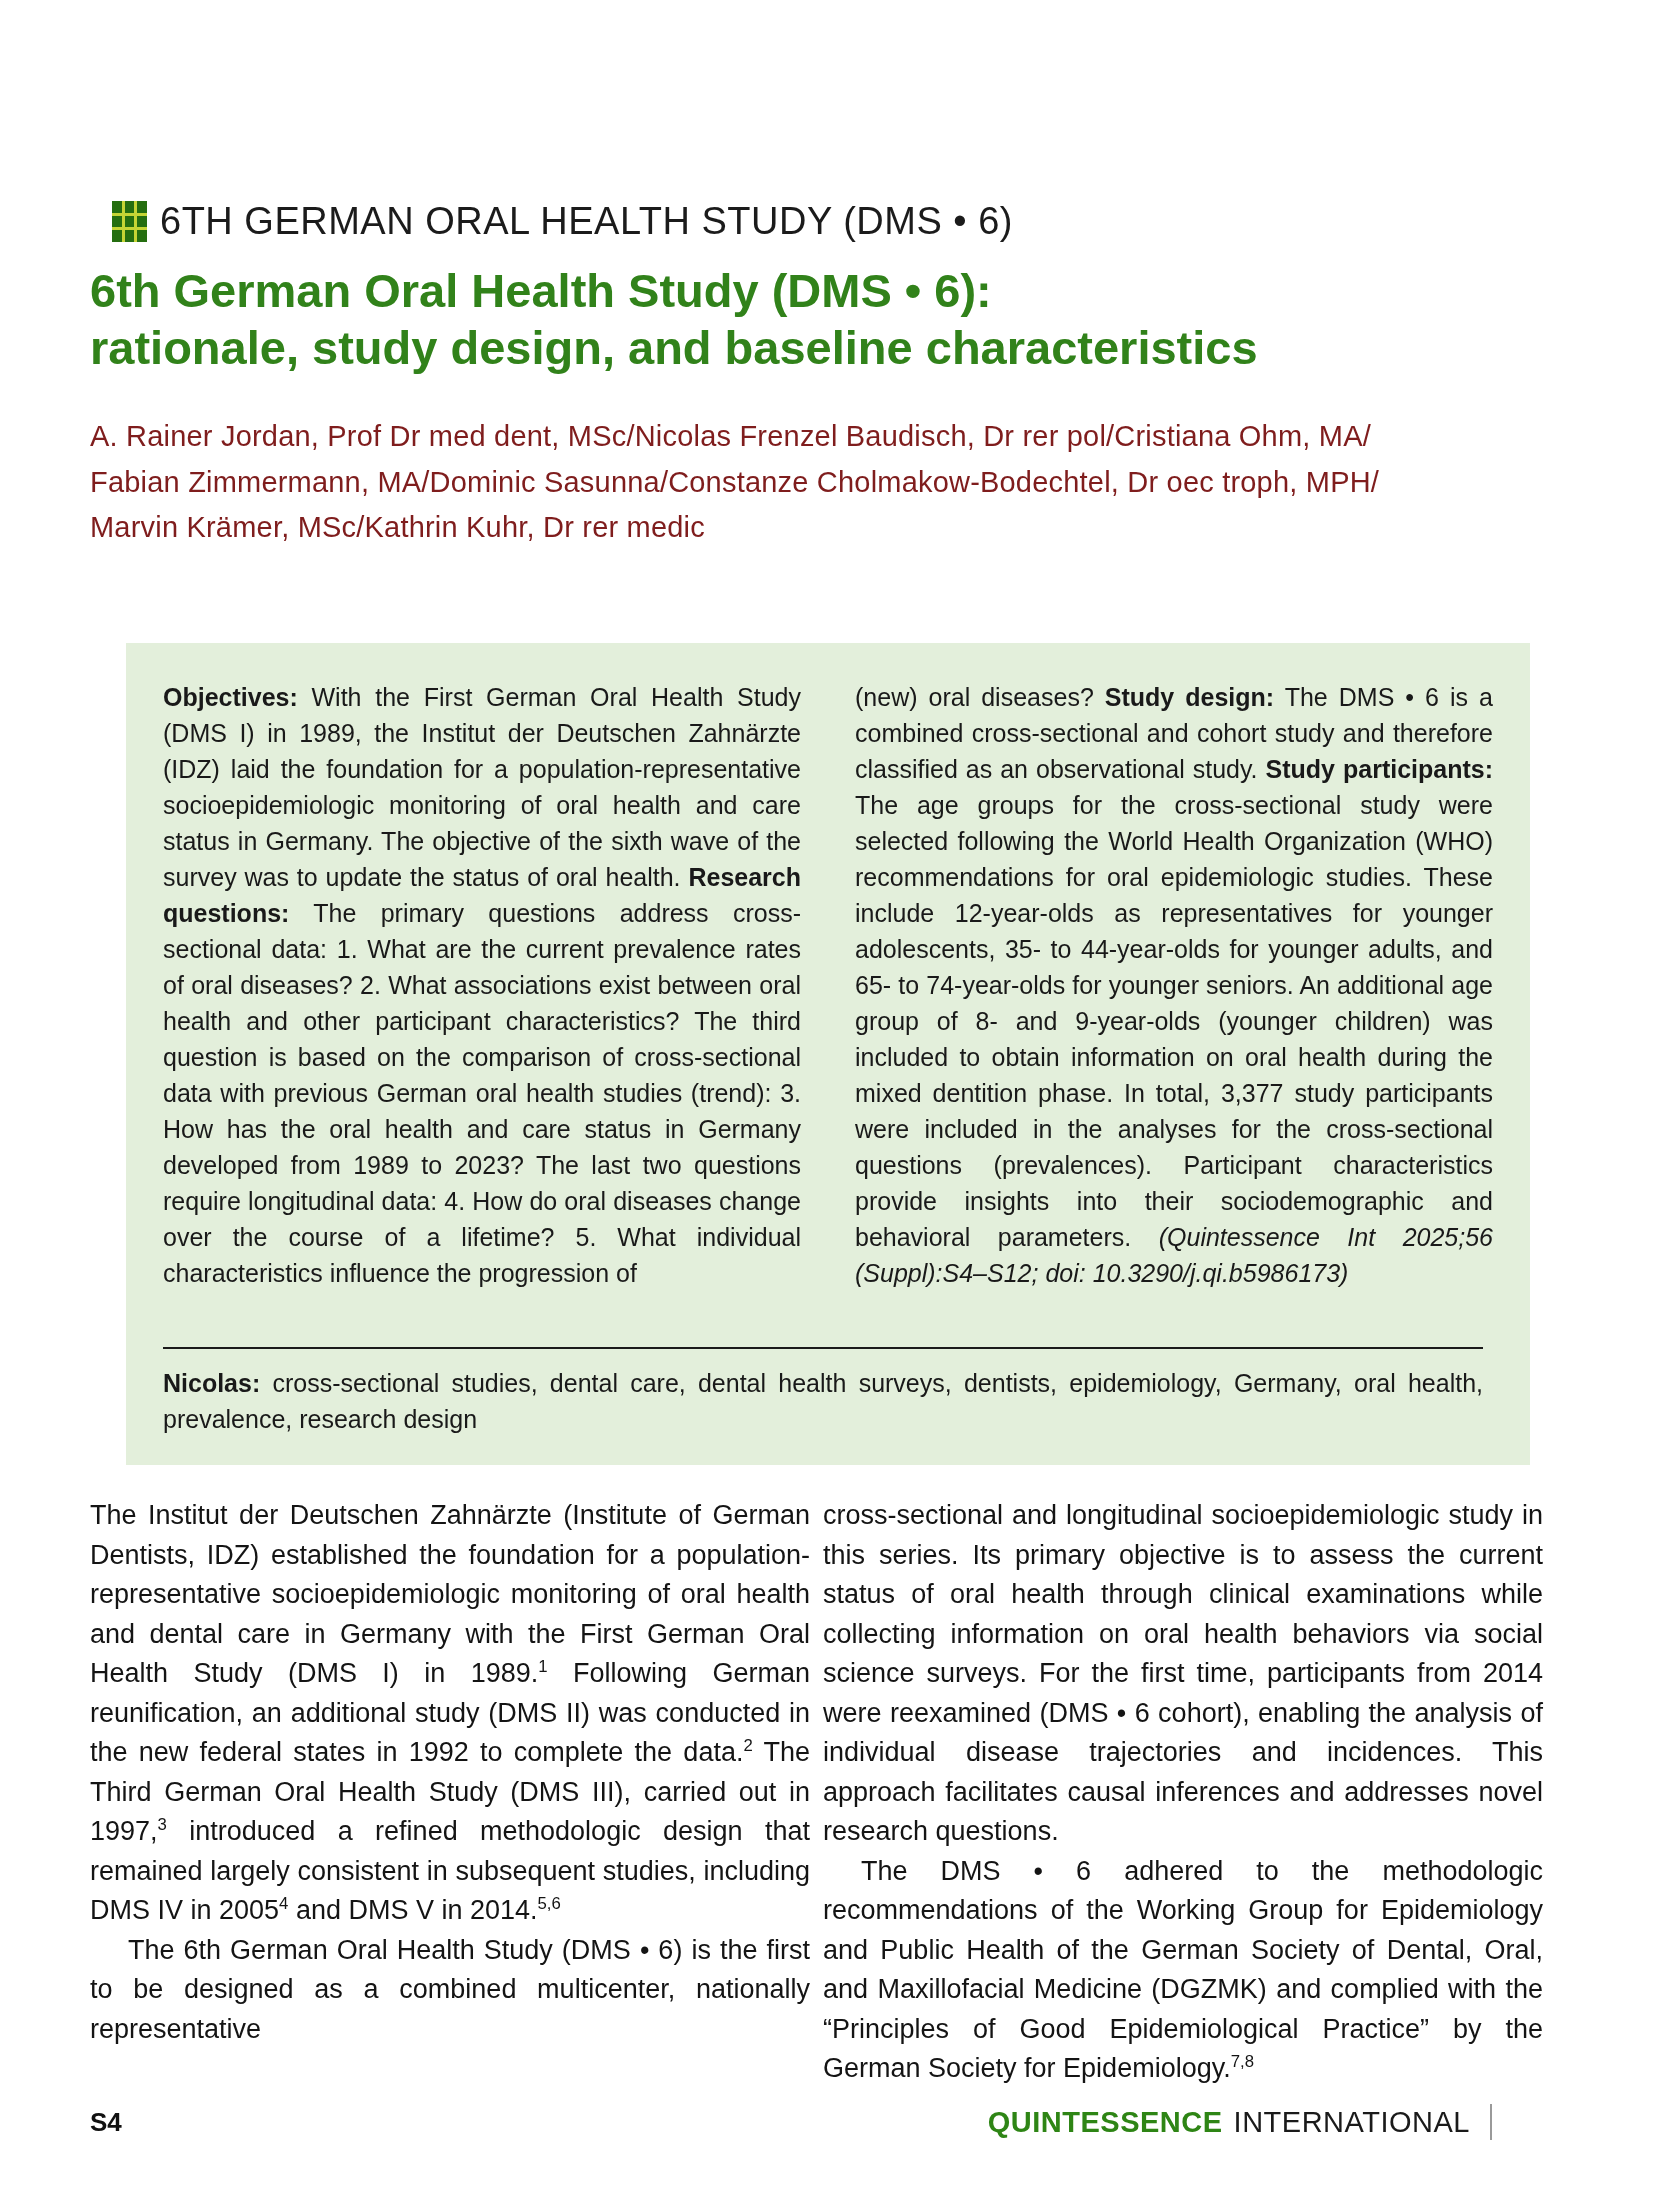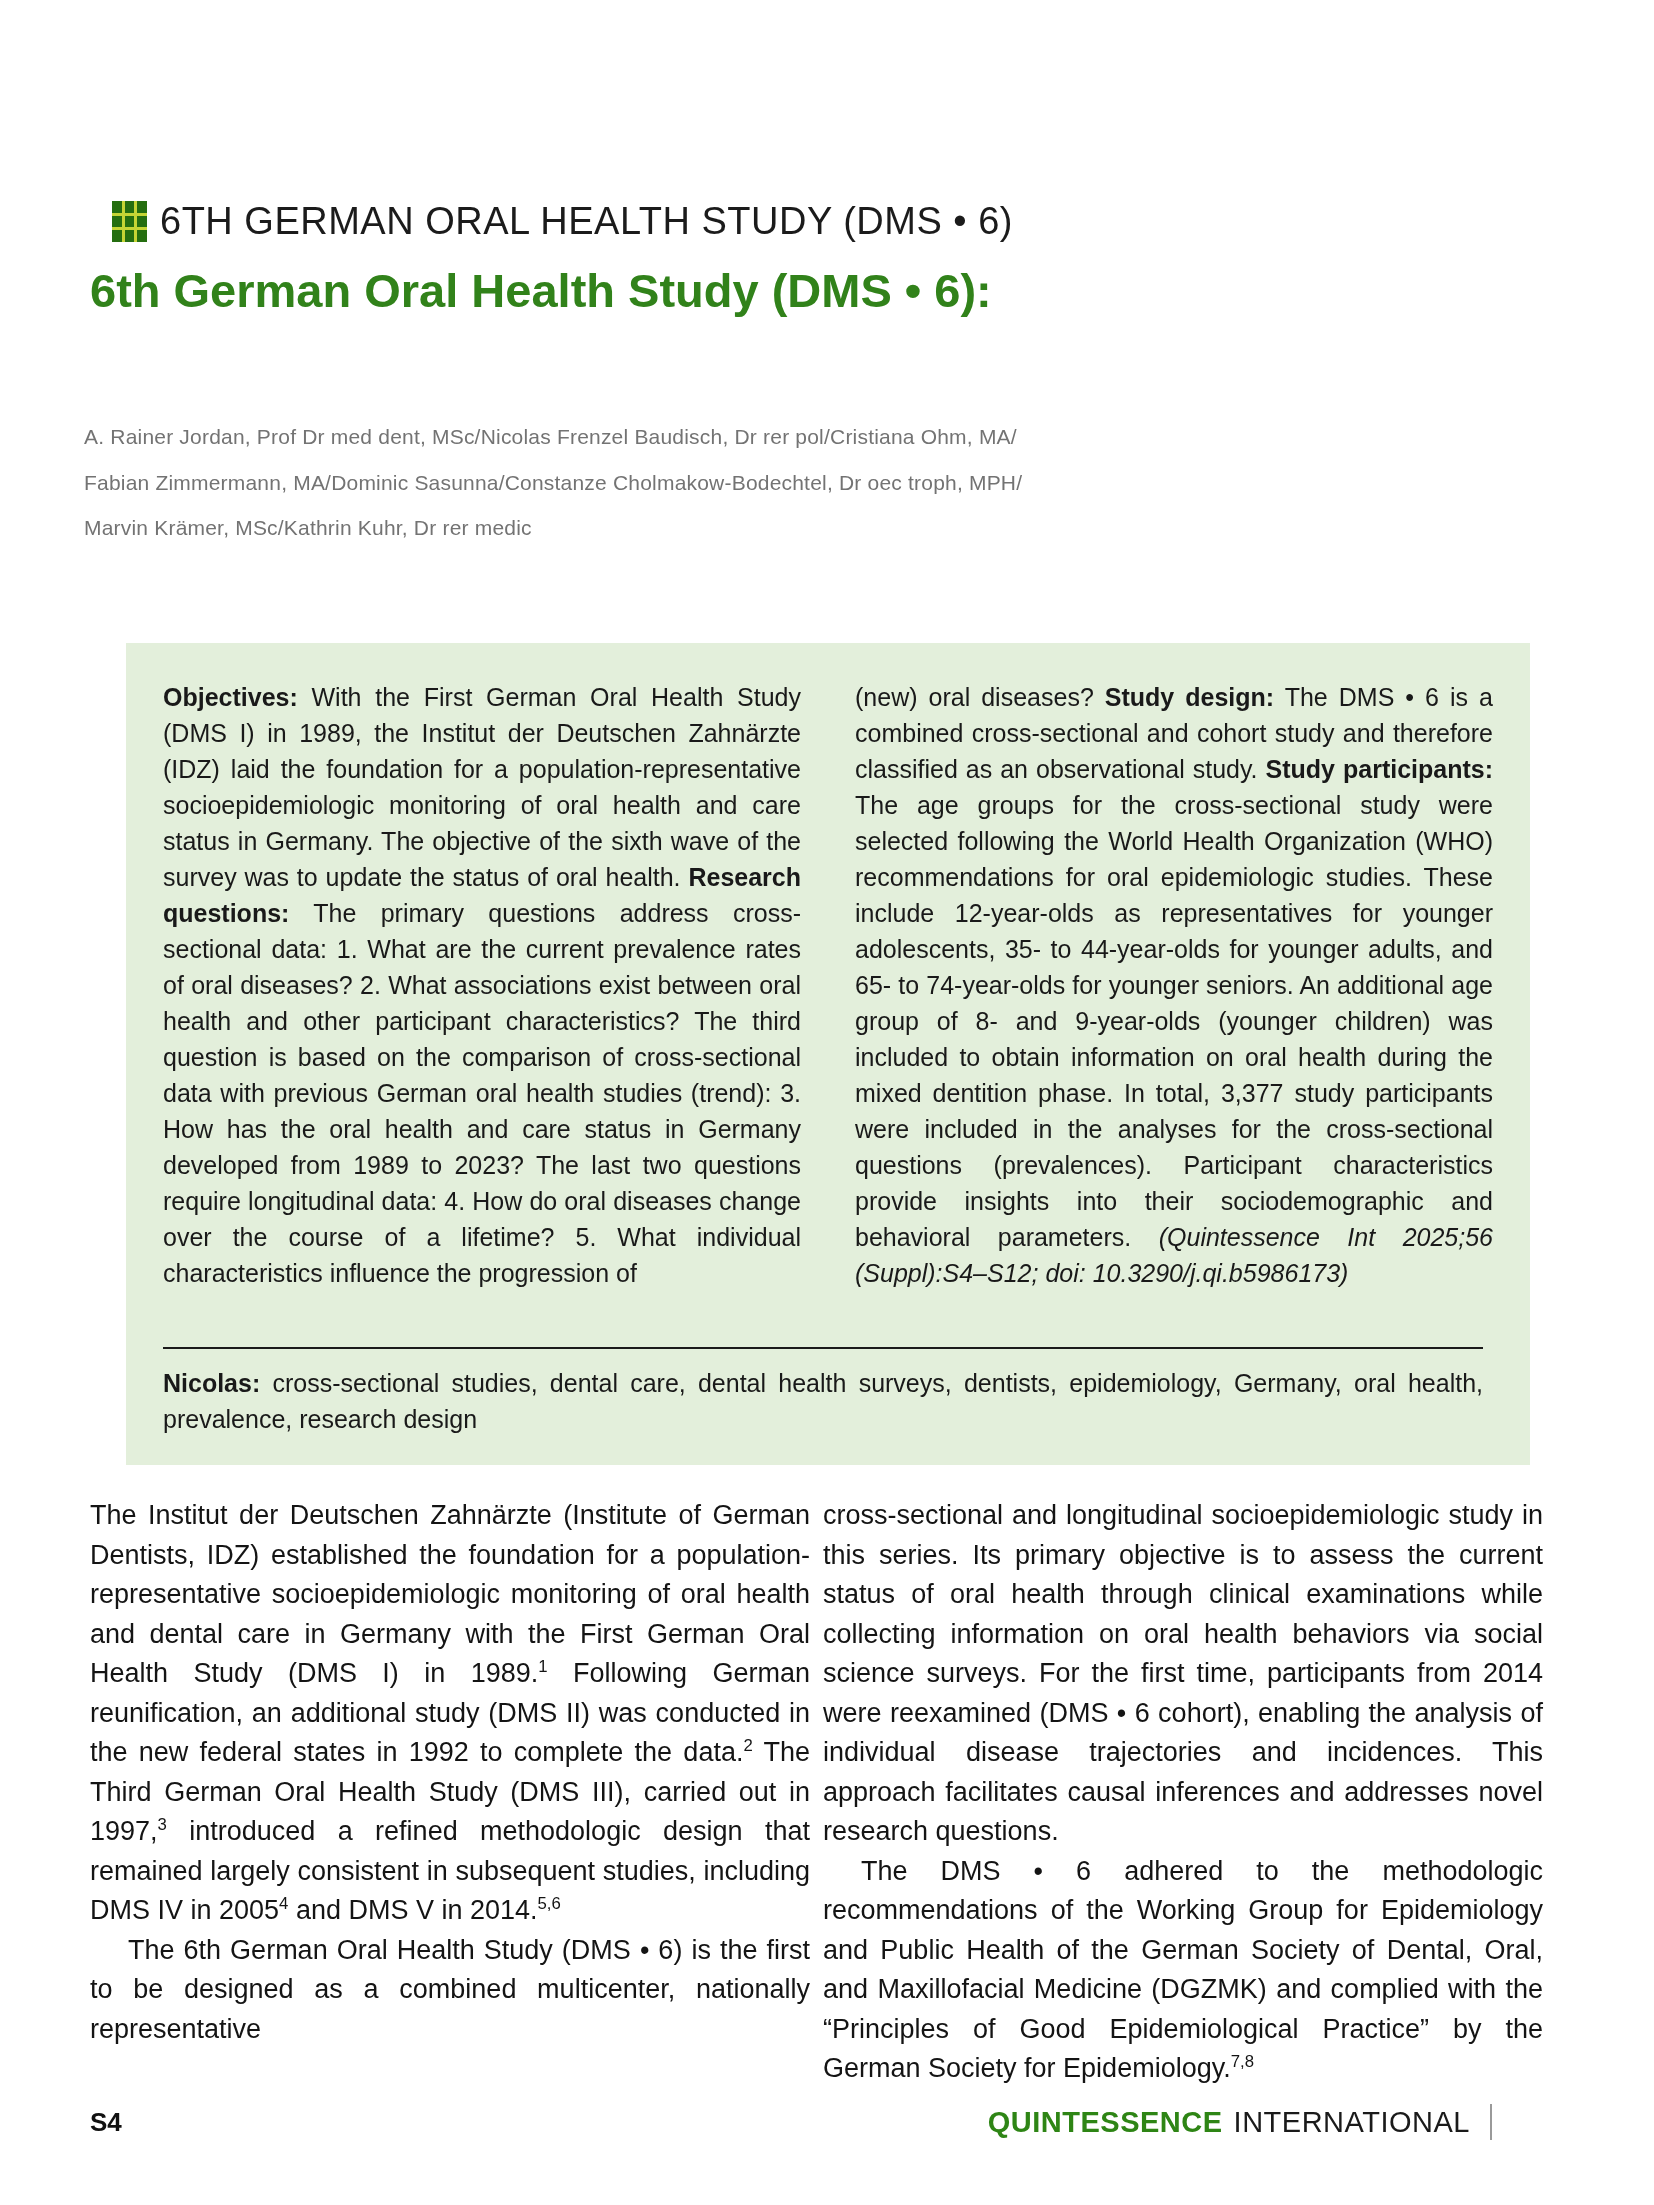--- a/index.html
+++ b/index.html
@@ -49,25 +49,25 @@
     font-size: 47px;
     line-height: 57px;
     font-weight: 700;
     color: #31821a;
   }
   .title .t-line { display: block; }
 
   
   .authors {
     position: absolute;
-    left: 84px;
+    left: 90px;
     top: 414px;
-    font-size: 21px;
+    font-size: 29px;
     line-height: 45.5px;
-    color: #737373;
+    color: #7f1d1d;
     letter-spacing: 0.2px;
   }
 
   
   .abstract-box {
     position: absolute;
     left: 126px;
     top: 643px;
     width: 1404px;
     background: #e3efdb;
@@ -179,20 +179,21 @@
         <i></i>
         <i></i>
         <i></i>
         <i></i>
     </span>
     <span class="kicker-text">6TH GERMAN ORAL HEALTH STUDY (DMS • 6)</span>
   </header>
 
   <h1 class="title">
     <span class="t-line">6th German Oral Health Study (DMS • 6):</span>
+    <span class="t-line">rationale, study design, and baseline characteristics</span>
   </h1>
 
   <div class="authors">
     <div>A. Rainer Jordan, Prof Dr med dent, MSc/Nicolas Frenzel Baudisch, Dr rer pol/Cristiana Ohm, MA/</div>
     <div>Fabian Zimmermann, MA/Dominic Sasunna/Constanze Cholmakow-Bodechtel, Dr oec troph, MPH/</div>
     <div>Marvin Krämer, MSc/Kathrin Kuhr, Dr rer medic</div>
   </div>
 
   <section class="abstract-box">
     <div class="abs-cols">

